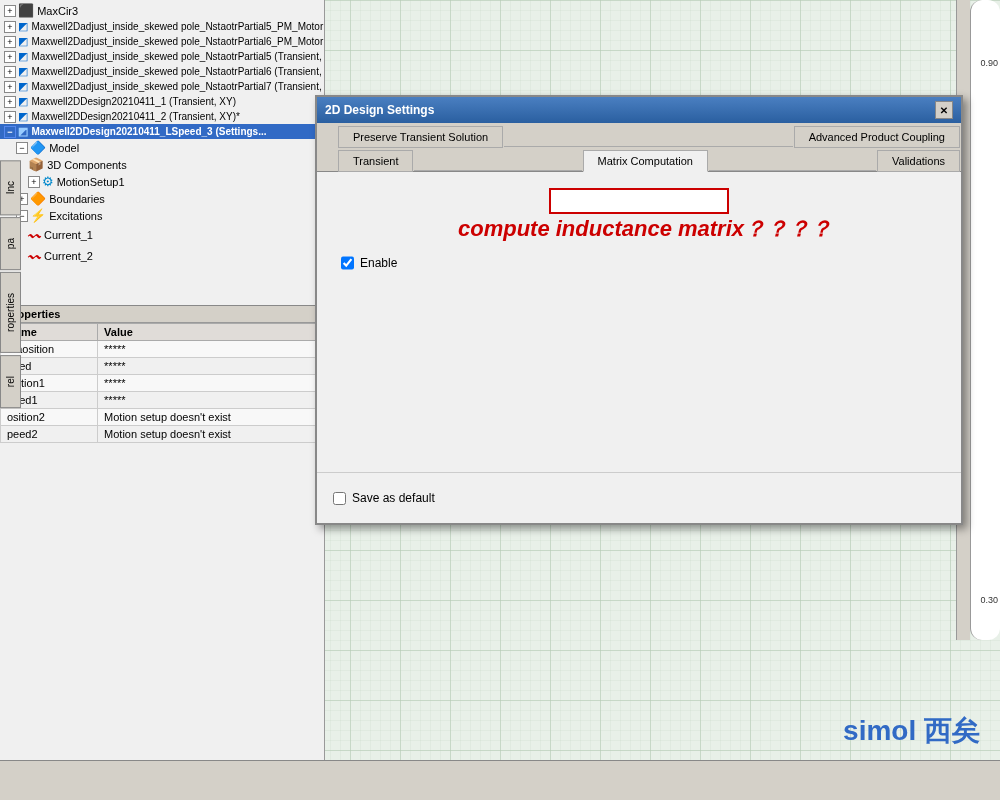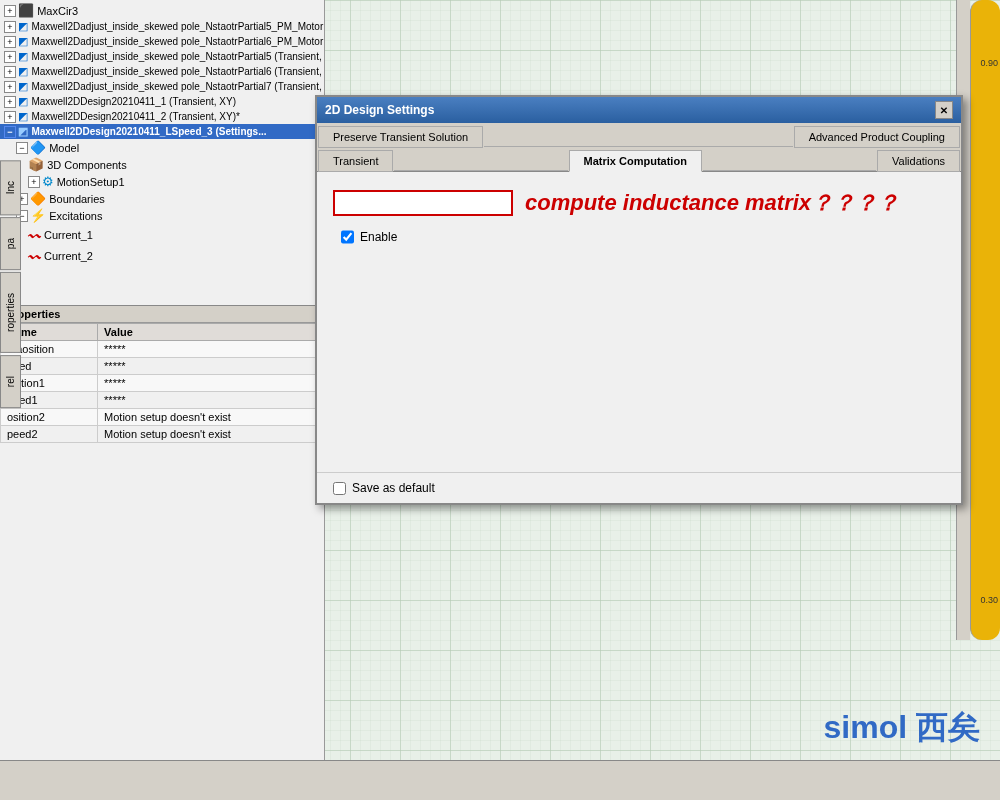--- a/index.html
+++ b/index.html
@@ -171,37 +171,38 @@
       color: #000;
       font-weight: bold;
     }
 
     
     .tab-bar {
       display: flex;
       background: #d4d0c8;
       border-bottom: 1px solid #888;
       flex-wrap: wrap;
+      padding-left: 20px;
     }
 
     .tab {
       padding: 4px 14px;
       font-size: 11px;
       cursor: pointer;
       border: 1px solid #aaa;
       margin: 2px 1px 0 1px;
       background: #d4d0c8;
       position: relative;
       bottom: -1px;
     }
 
     .tab.active {
       background: #f0f0f0;
       border-bottom: 1px solid #f0f0f0;
-      font-weight: bold;
+      font-weight: normal;
       z-index: 1;
     }
 
     .tab-row {
       display: flex;
       width: 100%;
     }
 
     
     .dialog-content {
@@ -227,20 +228,21 @@
       font-weight: bold;
       font-style: italic;
       margin-left: 12px;
       display: inline-block;
     }
 
     .input-annotation-row {
       display: flex;
       align-items: center;
       margin-bottom: 12px;
+      flex-direction: column;
     }
 
     
     .form-row {
       display: flex;
       margin-bottom: 8px;
       padding-left: 8px;
     }
 
     .form-row input[type="checkbox"],
@@ -251,21 +253,21 @@
     .form-row label {
       font-size: 12px;
     }
 
     .radio-group {
       padding-left: 24px;
       margin-bottom: 8px;
     }
 
     .dialog-footer {
-      padding: 8px 16px;
+      padding: 18px 16px;
       border-top: 1px solid #ccc;
       display: flex;
       align-items: center;
     }
 
     
     .bottom-bar {
       position: absolute;
       bottom: 0; left: 0; right: 0;
       height: 40px;
@@ -274,32 +276,32 @@
       display: flex;
       align-items: center;
       padding: 0 8px;
     }
 
     
     .watermark {
       position: absolute;
       bottom: 50px;
       right: 20px;
-      font-size: 32px;
+      font-size: 28px;
       color: #316ac5;
       font-weight: bold;
       z-index: 50;
     }
 
     
     .ruler-right {
       position: absolute;
       top: 0; right: 0;
       width: 30px; height: 640px;
-      background: #eab308;
+      background: #ffffff;
       border-left: 1px solid #999;
       font-size: 9px;
       color: #333;
       border-radius: 12px;
     }
 
     .ruler-mark {
       position: absolute;
       right: 2px;
       font-size: 9px;

